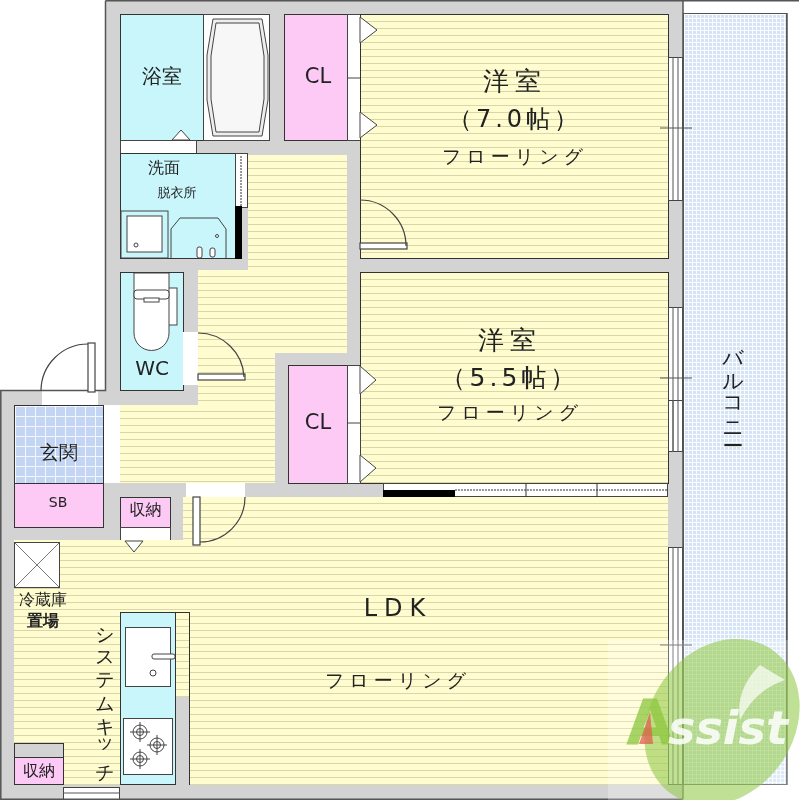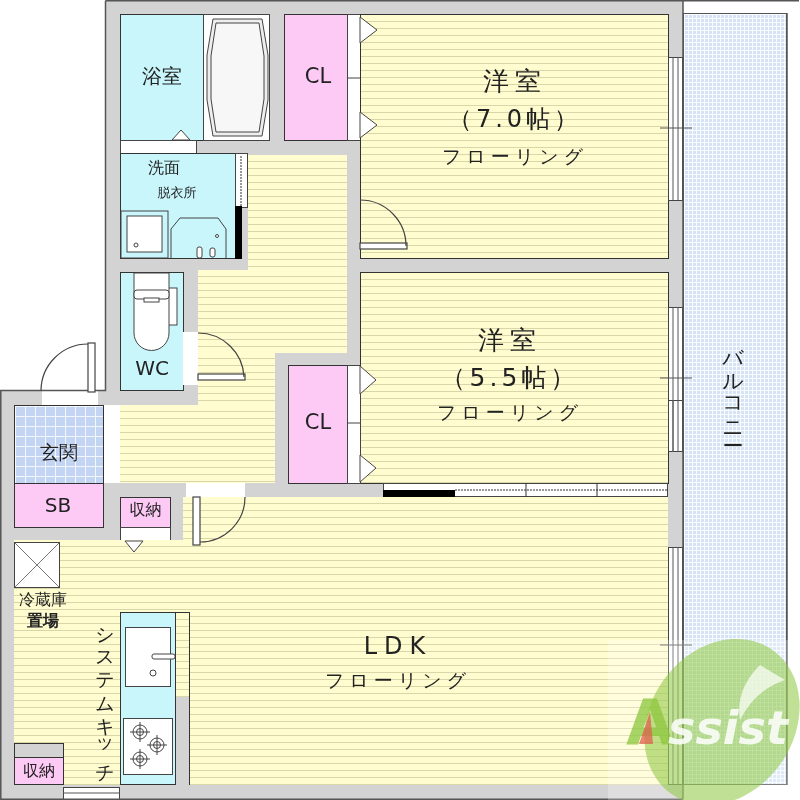--- a/index.html
+++ b/index.html
@@ -66,34 +66,34 @@
   <div class="abs wh" style="left:668px;top:307px;width:15px;height:145px;"></div>
 
   <div class="abs cl" style="left:288px;top:365px;width:60px;height:119px;"></div>
   <div class="abs wh" style="left:347px;top:365px;width:14px;height:119px;"></div>
   <div class="lbl" style="left:290px;top:412px;width:56px;font-size:21px;">CL</div>
 
   <div class="abs tile" style="left:14px;top:405px;width:90px;height:79px;"></div>
   <div class="lbl" style="left:24px;top:431px;width:70px;font-size:19px;margin-top:12px;">玄関</div>
   <div class="abs" style="left:42px;top:390px;width:56px;height:15px;background:#fff;"></div>
   <div class="abs cl" style="left:14px;top:483px;width:90px;height:45px;"></div>
-  <div class="lbl" style="left:30px;top:495px;width:56px;font-size:20px;">SB</div>
+  <div class="lbl" style="left:30px;top:495px;width:56px;font-size:14px;">SB</div>
 
   <div class="abs cl" style="left:120px;top:497px;width:51px;height:31px;"></div>
   <div class="abs wh" style="left:120px;top:527px;width:51px;height:14px;"></div>
   <div class="lbl" style="left:120px;top:502px;width:51px;font-size:16px;">収納</div>
 
   <div class="abs floor" style="left:183px;top:497px;width:485px;height:45px;"></div>
   <div class="abs floor" style="left:14px;top:540px;width:654px;height:245px;"></div>
   <div class="abs" style="left:186px;top:483px;width:59px;height:14px;background:#fff;"></div>
   <div class="abs wh" style="left:383px;top:483px;width:285px;height:14px;"></div>
   <div class="abs" style="left:383px;top:490px;width:72px;height:7px;background:#000;"></div>
   <div class="abs wh" style="left:668px;top:400px;width:15px;height:52px;"></div>
   <div class="abs wh" style="left:668px;top:547px;width:15px;height:238px;"></div>
-  <div class="lbl" style="left:298px;top:596px;width:200px;font-size:24px;letter-spacing:7px;margin-top:38px;">LDK</div>
+  <div class="lbl" style="left:298px;top:596px;width:200px;font-size:24px;letter-spacing:7px;">LDK</div>
   <div class="lbl" style="left:298px;top:671px;width:200px;font-size:19px;letter-spacing:5px;">フローリング</div>
 
   <div class="abs wh" style="left:14px;top:542px;width:46px;height:46px;"></div>
   <div class="lbl" style="left:12px;top:592px;width:62px;font-size:16px;">冷蔵庫</div>
   <div class="lbl" style="left:14px;top:613px;width:58px;font-size:16px;font-weight:bold;">置場</div>
 
   <div class="abs wet" style="left:120px;top:612px;width:56px;height:173px;"></div>
   <div class="abs floor bd" style="left:175px;top:612px;width:15px;height:86px;"></div>
   <div class="abs wall" style="left:175px;top:697px;width:15px;height:88px;border-left:1px solid #333;border-right:1px solid #333;"></div>
   <div class="abs wh" style="left:125px;top:627px;width:46px;height:60px;"></div>

